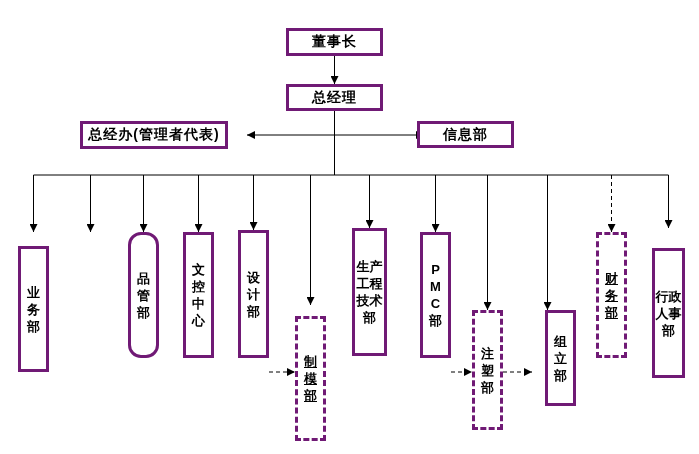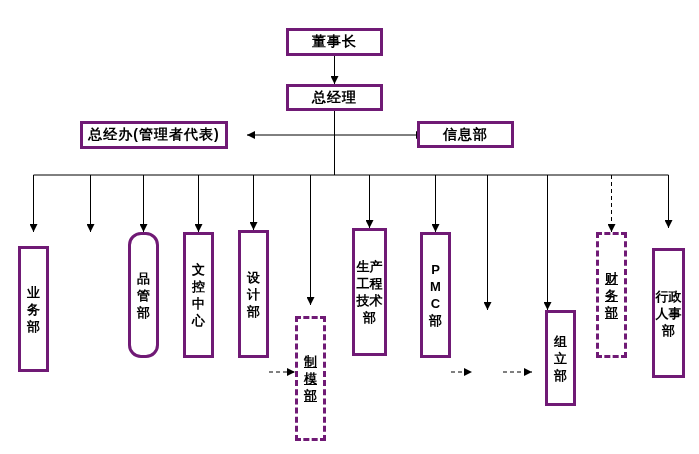--- a/index.html
+++ b/index.html
@@ -86,20 +86,23 @@
   </div>
   <div class="node v v1 dashed" style="left:295px; top:316px; width:31px; height:125px;text-decoration:underline;">
     <span>制模部</span>
   </div>
   <div class="node v v2" style="left:352px; top:228px; width:35px; height:128px;">
     <span>生产工程技术部</span>
   </div>
   <div class="node v v1" style="left:420px; top:232px; width:31px; height:126px;">
     <span>PMC部</span>
   </div>
+  <div class="node v v1 dashed" style="left:472px; top:310px; width:31px; height:120px;">
+    <span>注塑部</span>
+  </div>
   <div class="node v v1" style="left:545px; top:310px; width:31px; height:96px;">
     <span>组立部</span>
   </div>
   <div class="node v v1 dashed" style="left:596px; top:232px; width:31px; height:126px;text-decoration:underline;">
     <span>财务部</span>
   </div>
   <div class="node v v2" style="left:652px; top:228px; width:33px; height:130px;margin-top:20px;">
     <span>行政人事部</span>
   </div>
 

